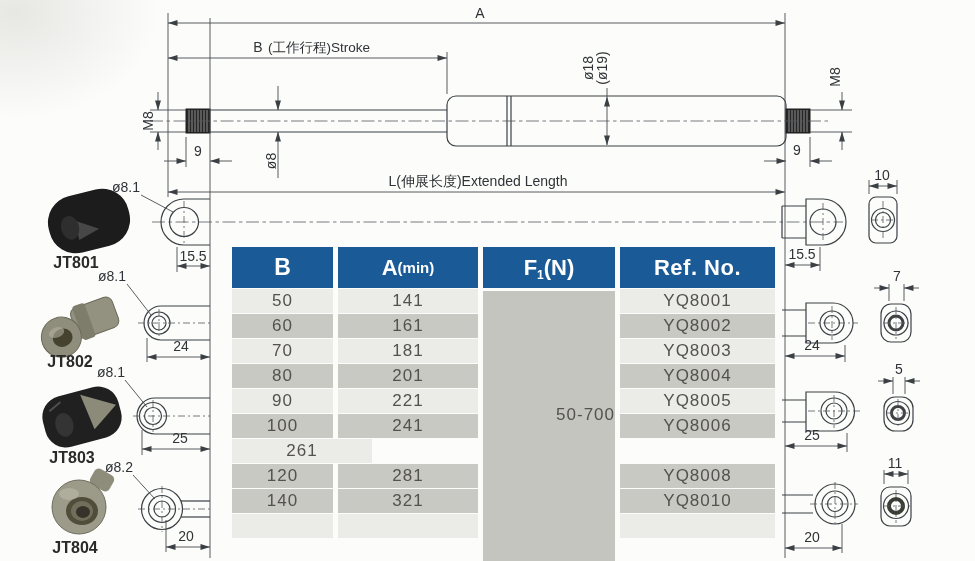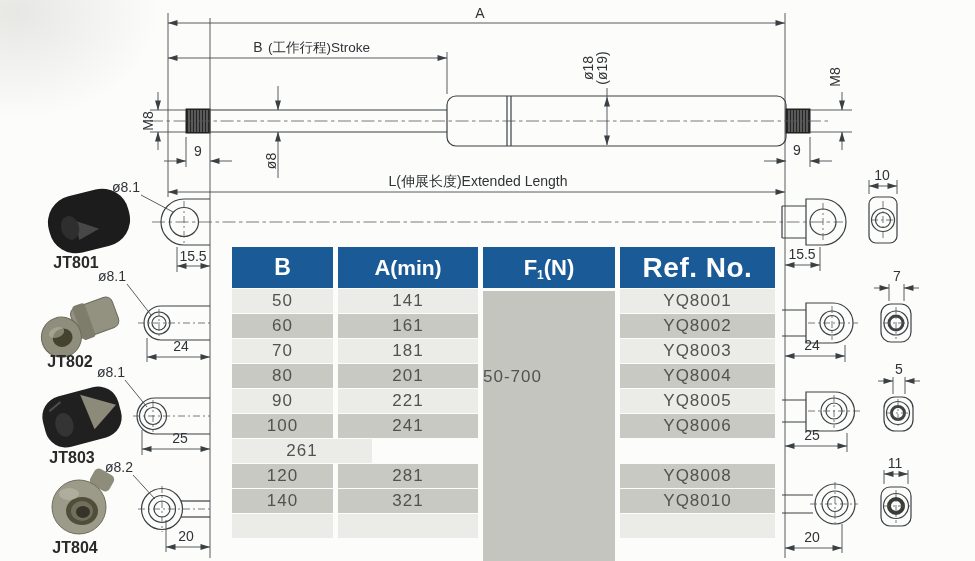--- a/index.html
+++ b/index.html
@@ -13,29 +13,29 @@
   .cl{fill:none;stroke:#55595d;stroke-width:0.8;stroke-dasharray:13 3.5 3.5 3.5;}
   .sd{fill:none;stroke:#55595d;stroke-width:0.8;stroke-dasharray:7 3 2 3;}
   .dt{fill:#2f3337;font-size:14px;text-anchor:middle;}
   .jt{fill:#2a2a2a;font-size:16px;font-weight:600;text-anchor:middle;}
   
   .spec-table{position:absolute;left:232px;top:247px;width:543px;height:314px;overflow:hidden;}
   .thead{display:flex;gap:5px;height:41px;}
   .th{background:var(--header_blue,#1a5a96);color:#fff;display:flex;align-items:center;justify-content:center;font-weight:bold;}
   .c-b{width:101px;}.c-a{width:140px;}.c-sp{width:132px;}.c-ref{width:155px;}
   .th .big{font-size:22px;}
-  .th .small{font-size:21px;}
+  .th .small{font-size:15px;}
   .th .sub{font-size:12px;align-self:flex-end;margin-bottom:6px;}
-  .th.c-ref{font-size:28px;letter-spacing:0.5px;}
+  .th.c-ref{font-size:22px;letter-spacing:0.5px;}
   .tr{display:flex;gap:5px;height:24px;margin-top:1px;}
   .td{display:flex;align-items:center;justify-content:center;font-size:17px;letter-spacing:1px;color:#53524e;background:var(--row_light,#ebebe7);}
   .tr.dark .td{background:var(--row_dark,#c9c9c3);}
   .td.c-sp{background:transparent !important;}
   .force-cell{position:absolute;left:251px;top:43.6px;width:132px;height:270.4px;background:var(--force_gray,#c5c5bf);
-    text-align:left;padding-top:76px;box-sizing:border-box;font-size:17px;letter-spacing:1px;color:#53524e;}
+    text-align:right;padding-top:114px;box-sizing:border-box;font-size:17px;letter-spacing:1px;color:#53524e;}
 </style>
 </head>
 <body style="--header_blue: #1a5a96; --row_light: #ebebe7; --row_dark: #c9c9c3; --force_gray: #c5c5bf; --ink: #3b4045;">
 
 <div class="page">
 
 <svg width="975" height="561" viewBox="0 0 975 561">
   <defs>
     <marker id="arr" viewBox="0 0 10 6" refX="9.6" refY="3" markerWidth="11" markerHeight="7" orient="auto-start-reverse">
       <path d="M0,0 L10,3 L0,6 Z" fill="#3b4045"></path>

